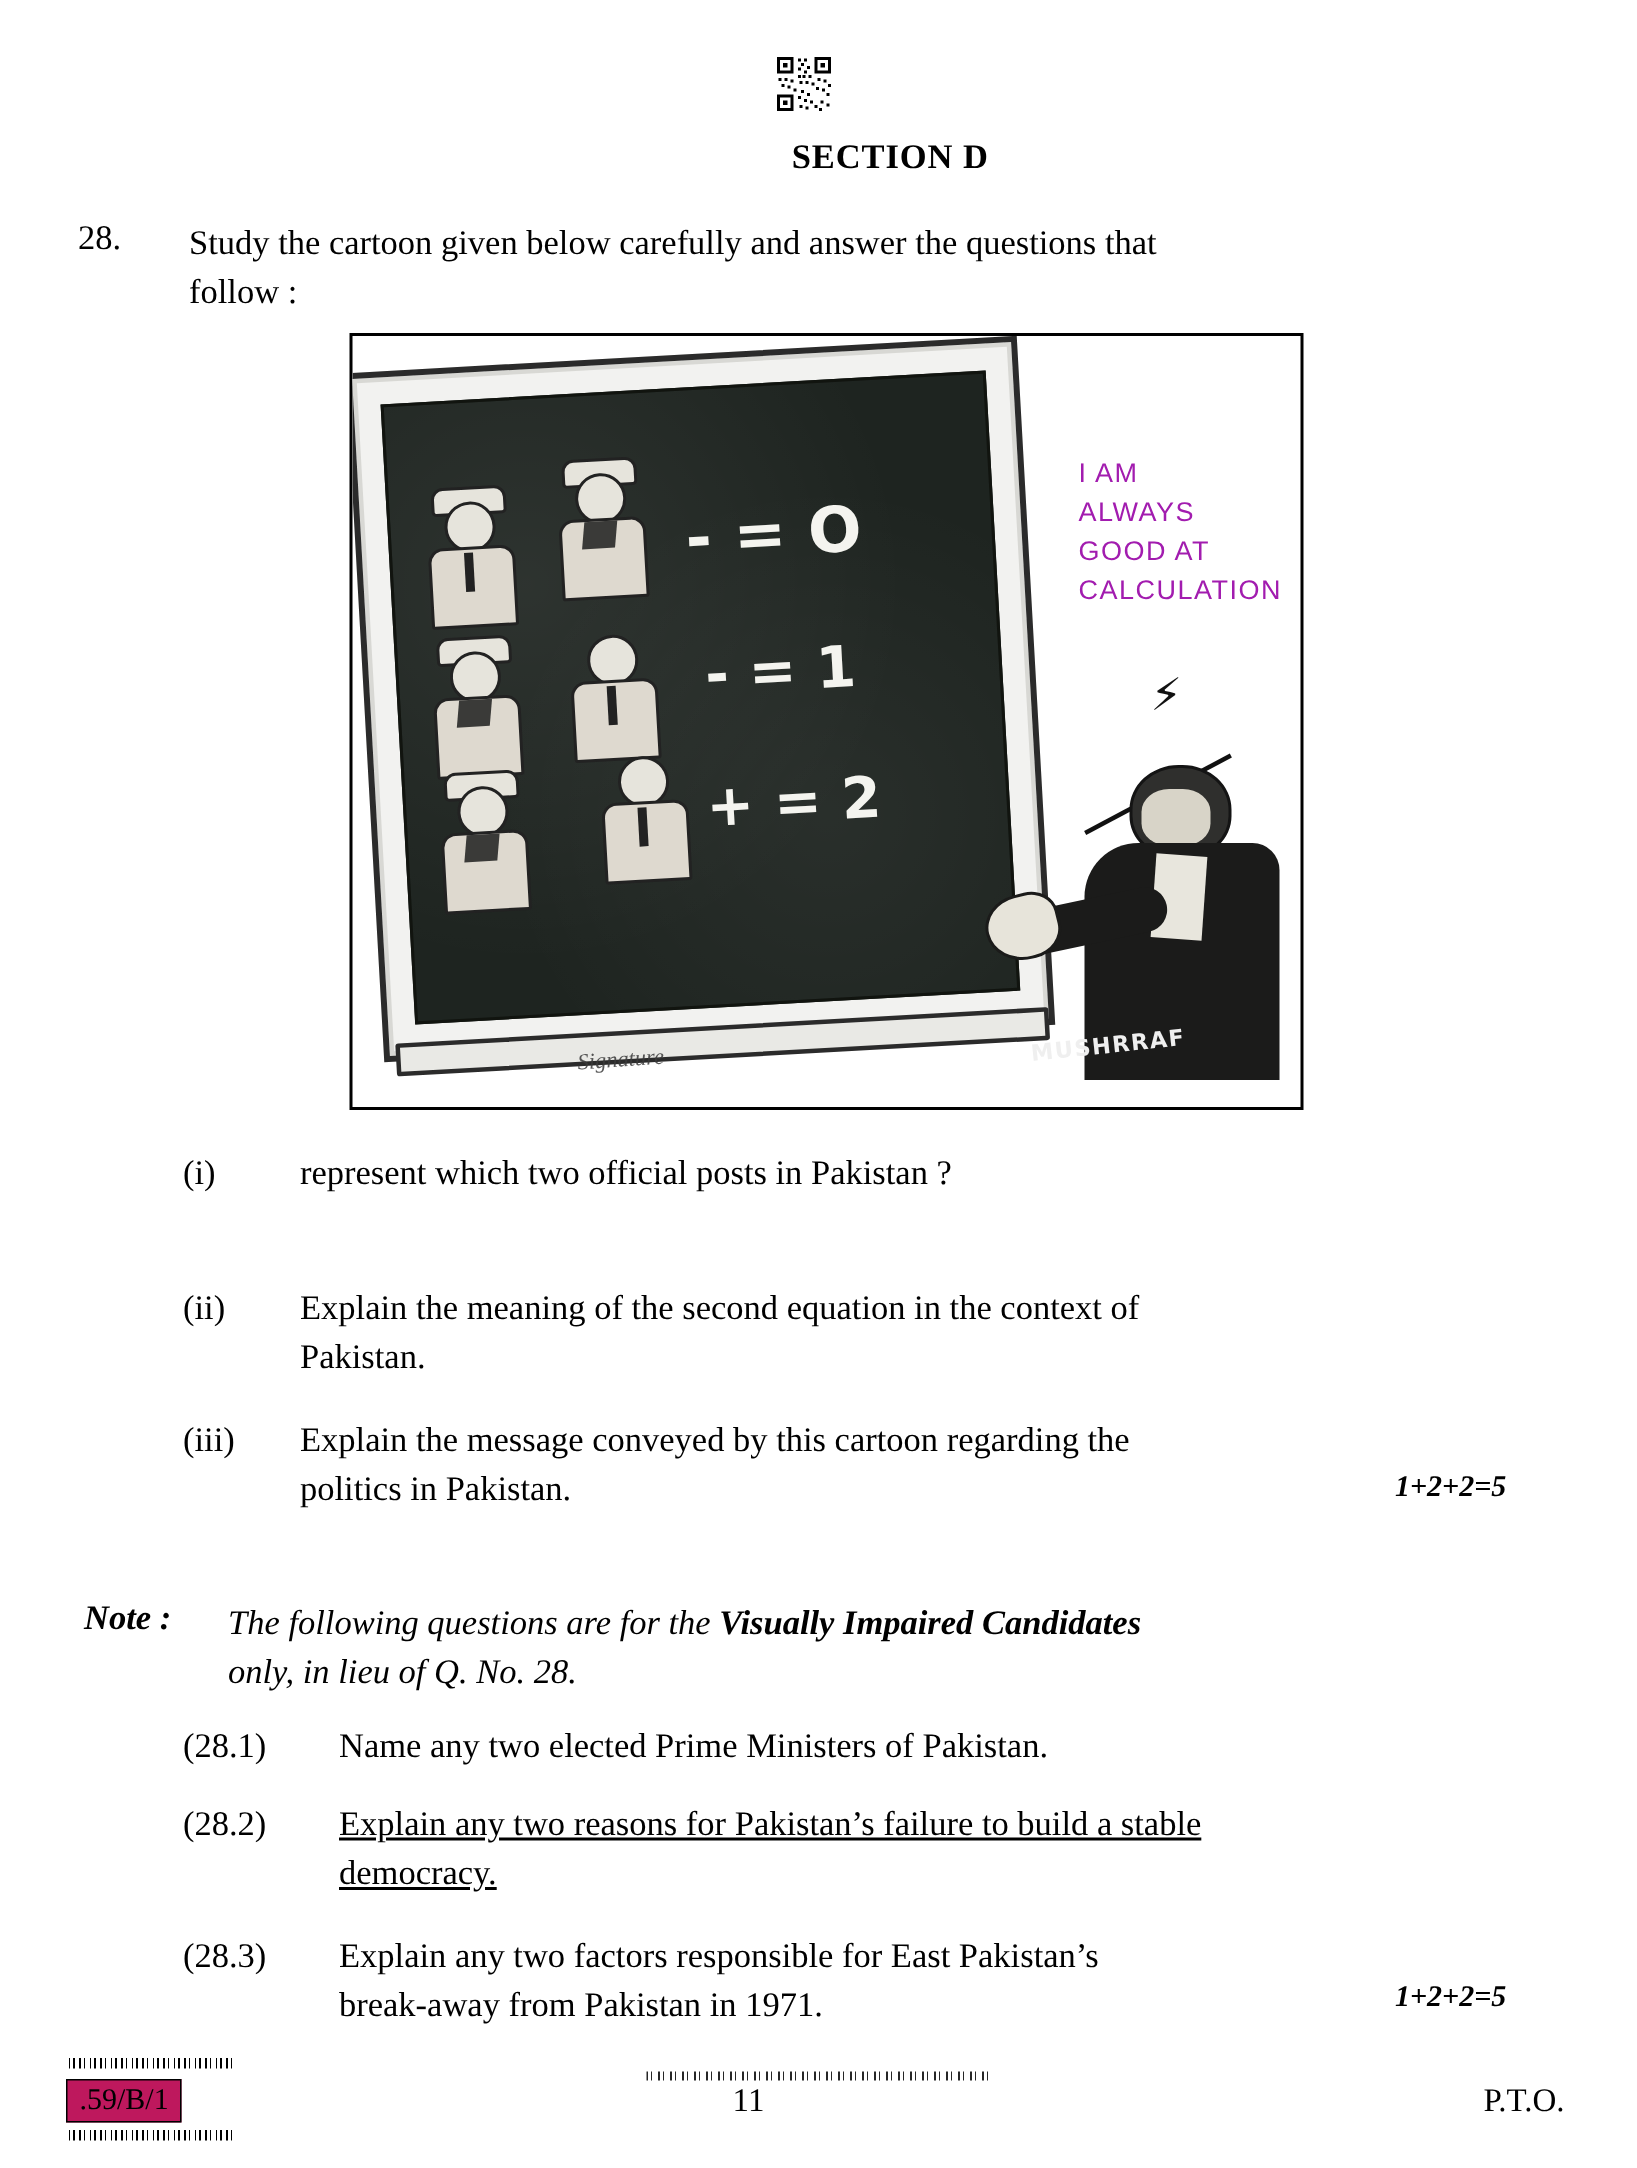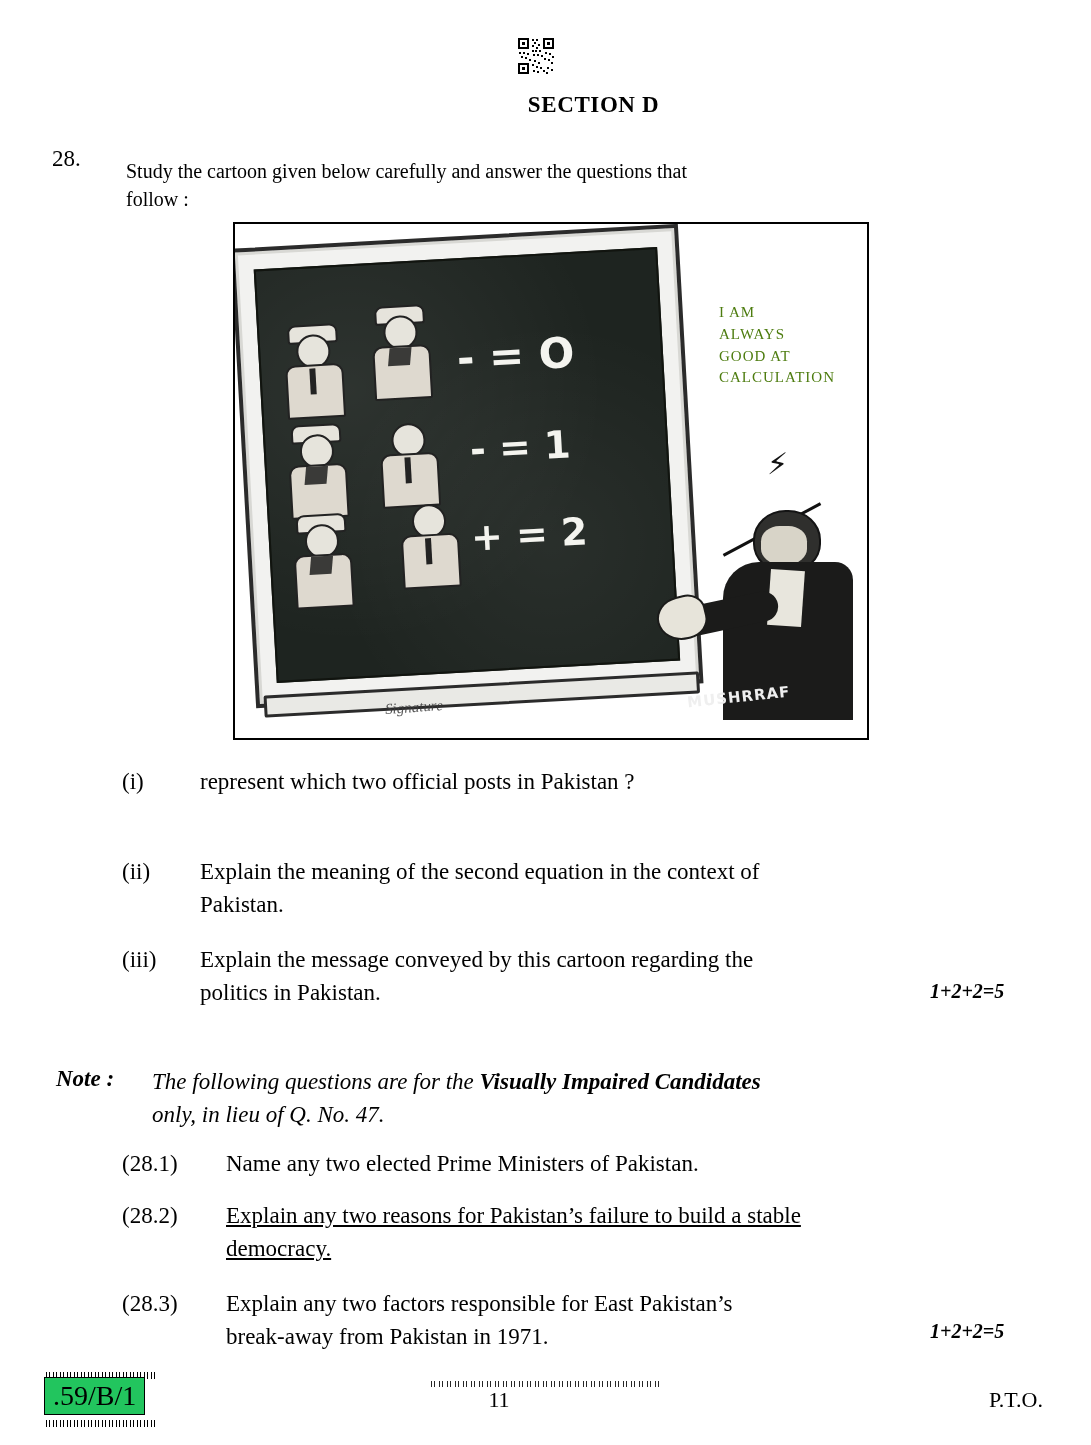--- a/index.html
+++ b/index.html
@@ -51,25 +51,24 @@
     top: 146px;
     left: 52px;
     font-size: 23px;
     font-weight: normal;
   }
   .q28-text {
     position: absolute;
     top: 146px;
     left: 126px;
     width: 858px;
-    font-size: 20px;
+    font-size: 23px;
     line-height: 1.42;
     text-align: justify;
     text-justify: inter-word;
-    margin-top: 11px;
   }
   .q28-text .l2 { display:block; text-align-last: left; }
 
   
   .cartoon-frame {
     position: absolute;
     top: 222px;
     left: 233px;
     width: 632px;
     height: 514px;
@@ -184,25 +183,25 @@
     transform: rotate(-4deg);
     opacity: 0.85;
   }
 
   
   .speech {
     position: absolute;
     left: 484px;
     top: 78px;
     width: 140px;
-    font-family: Liberation Serif, serif;
-    font-size: 15px;
+    font-family: Liberation Sans, sans-serif;
+    font-size: 18px;
     line-height: 1.45;
     letter-spacing: 1px;
-    color: #4d7c0f;
+    color: #a21caf;
   }
   .lightning {
     position: absolute;
     left: 532px;
     top: 222px;
     font-size: 30px;
     color: #111;
     font-family: "DejaVu Sans", sans-serif;
   }
 
@@ -355,25 +354,25 @@
 
   .q-281 { top: 1148px; left: 122px; }
   .q-282 { top: 1200px; left: 122px; text-decoration: underline; }
   .q-283 { top: 1288px; left: 122px; }
 
   
   .footer-code {
     position: absolute;
     bottom: 30px;
     left: 44px;
-    font-size: 28px;
+    font-size: 20px;
     font-family: "Liberation Serif", serif;
     padding: 2px 8px;
     border: 1px solid #000;
-    background: #22c55e;
+    background: #be185d;
   }
   .footer-barcode-top, .footer-barcode-bottom {
     position: absolute;
     left: 46px;
     width: 110px;
     height: 7px;
     background: repeating-linear-gradient(to right, #000 0 1px, #fff 1px 3px, #000 3px 4px, #fff 4px 7px);
   }
   .footer-barcode-top { bottom: 66px; }
   .footer-barcode-bottom { bottom: 18px; }
@@ -575,21 +574,21 @@
       <span>Explain the meaning of the second equation in the context of</span>
       <span class="last">Pakistan.</span>
     </div>
   </div>
 
   <div class="marks marks-1">1+2+2=5</div>
 
   <div class="note-label">Note :</div>
   <div class="note-body">
     <span>The following questions are for the </span><b>Visually Impaired Candidates</b>
-    <span class="last">only, in lieu of Q. No. 47.</span>
+    <span class="last">only, in lieu of Q. No. 28.</span>
   </div>
 
   <div class="vq q-281">
     <span class="rn">(28.1)</span>
     <div class="body">
       <span>Name any two elected Prime Ministers of Pakistan.</span>
     </div>
   </div>
 
   <div class="vq q-282">

